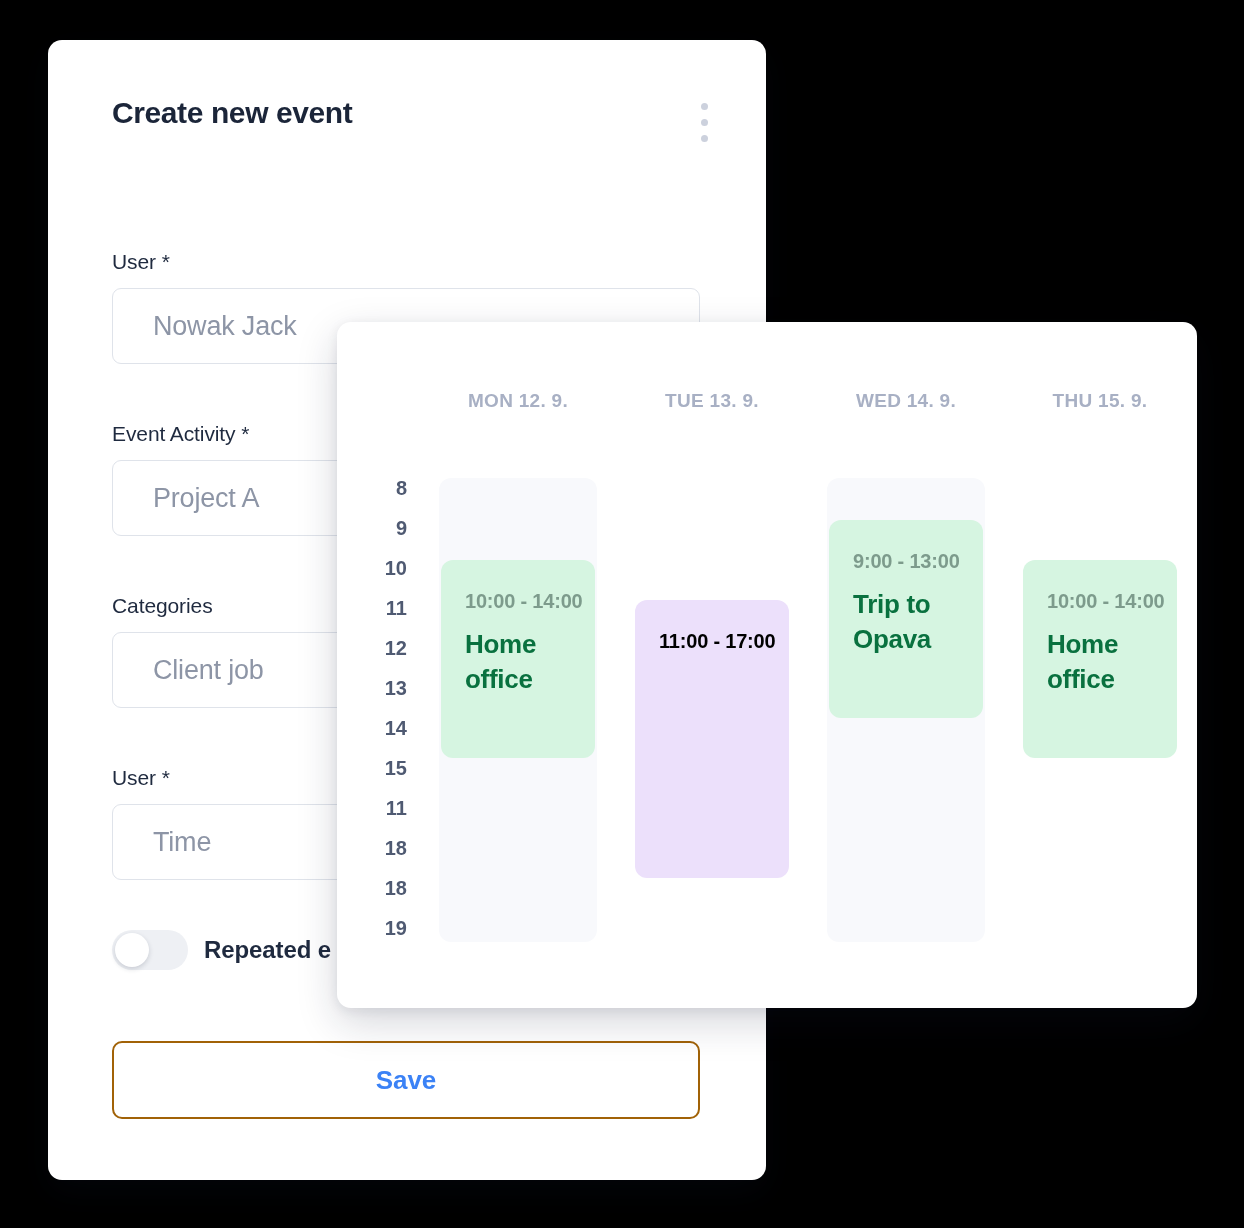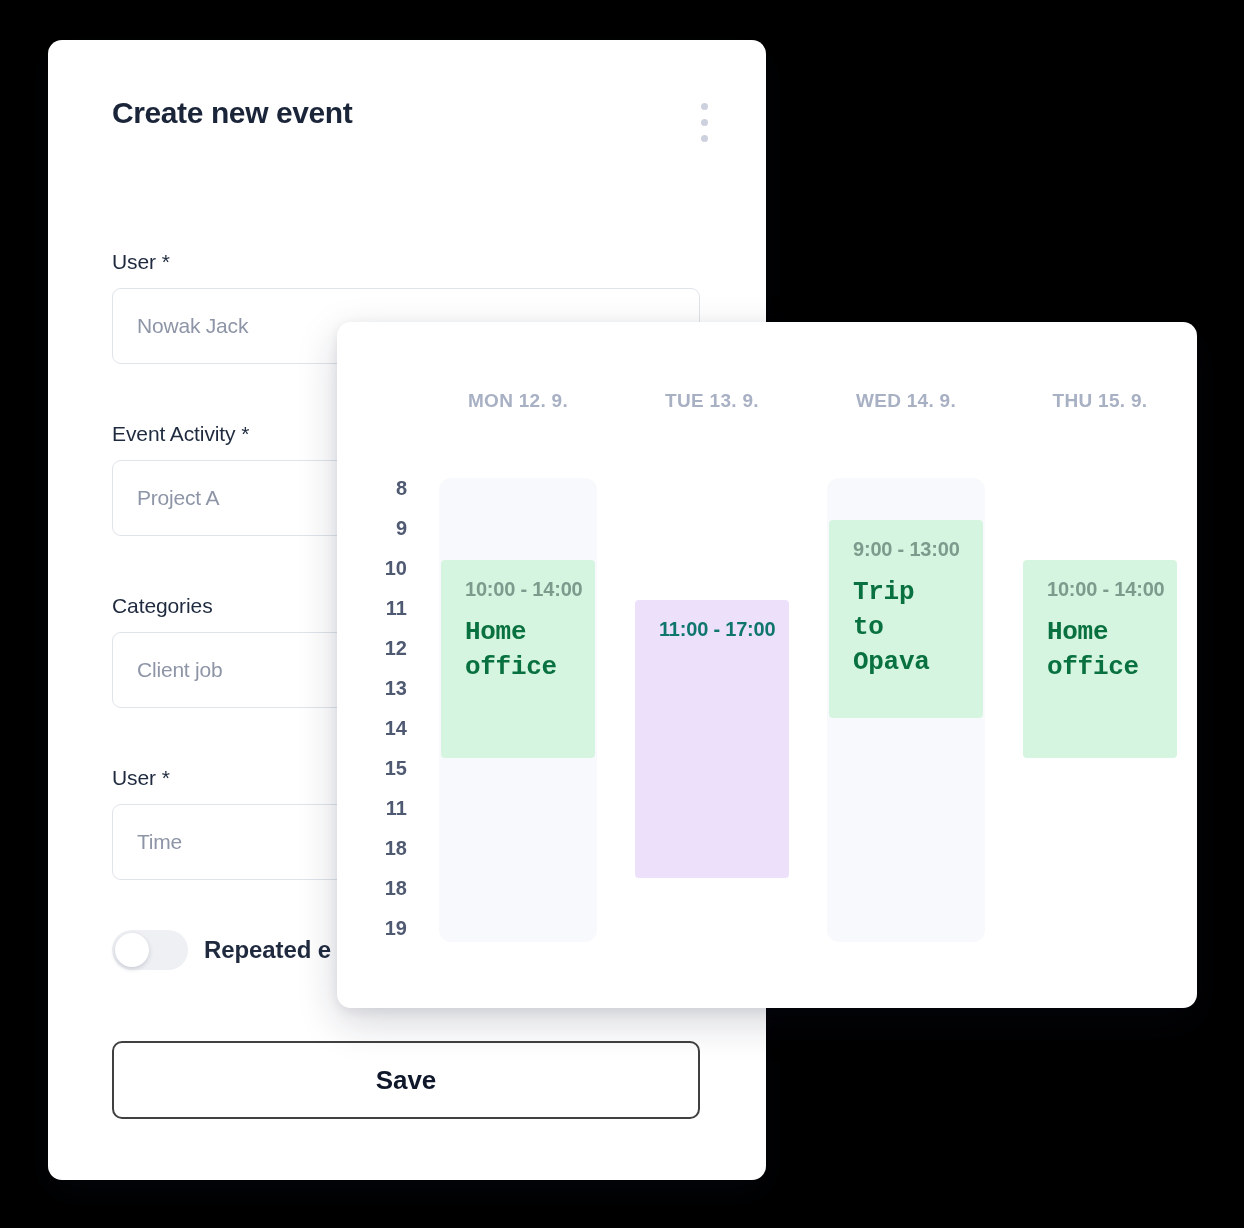--- a/index.html
+++ b/index.html
@@ -35,22 +35,22 @@
   .field{ position:absolute; left:64px; width:588px; }
   .field-label{
     font-size:21px; font-weight:400; color:#1f2a3f;
     letter-spacing:-.1px; margin-bottom:14px; white-space:nowrap;
   }
   .field-input{
     width:588px; height:76px;
     border:1px solid #dfe3ea; border-radius:9px;
     background:#ffffff;
     display:flex; align-items:center;
-    padding:0 24px;
-    font-size:21px; color:#8d95a6; letter-spacing:-.2px;
+    padding:0 40px;
+    font-size:27px; color:#8d95a6; letter-spacing:-.2px;
   }
 
   .f1{ top:210px; }
   .f2{ top:382px; }
   .f3{ top:554px; }
   .f4{ top:726px; }
 
   .toggle-row{
     position:absolute; left:64px; top:890px;
     display:flex; align-items:center; gap:16px;justify-content:flex-end;
@@ -65,24 +65,24 @@
     background:#ffffff; box-shadow:0 2px 5px rgba(28,38,60,.18);
   }
   .toggle-label{
     font-size:24px; font-weight:700; color:#1f2a3f;
     white-space:nowrap; letter-spacing:-.1px;
   }
 
   .save-btn{
     position:absolute; left:64px; top:1001px;
     width:588px; height:78px;
-    border:2px solid #404040; border-radius:10px;
+    border:2px solid #a16207; border-radius:10px;
     background:#ffffff;
     display:flex; align-items:center; justify-content:center;
-    font-size:26px; font-weight:700; color:#0f172a;
+    font-size:26px; font-weight:700; color:#3b82f6;
     letter-spacing:-.1px; cursor:pointer;
   }
 
   
   .shadow-stack{
     position:absolute; left:766px; top:60px;
     width:452px; height:1000px;
     background:#000000;
   }
 
@@ -111,37 +111,36 @@
     text-align:right; padding-right:14px;
     font-size:20px; font-weight:600; color:#4f5a72;
   }
 
   .grid{ position:absolute; left:84px; top:146px; width:776px; height:500px; }
   .track{
     position:absolute; top:10px; height:464px;
     background:#f8f9fc; border-radius:12px;
   }
   .event{
-    position:absolute; border-radius:4px;
-    padding:18px 24px 0 24px; overflow:hidden;
+    position:absolute; border-radius:12px;
+    padding:30px 24px 0 24px; overflow:hidden;
   }
   .ev-time{
     font-size:20px; font-weight:600; letter-spacing:-.2px;
     margin-bottom:14px; white-space:nowrap;
   }
   .ev-title{
     font-size:26px; font-weight:700; letter-spacing:-.3px;
     line-height:1.35;
-    font-family:Liberation Mono, monospace;
   }
   .ev-green{ background:#d6f5e1; }
   .ev-green .ev-time{ color:#7d9b8c; }
   .ev-green .ev-title{ color:#09713f; }
   .ev-purple{ background:#ece0fb; }
-  .ev-purple .ev-time{ color:#0f766e; }
+  .ev-purple .ev-time{ color:#000000; }
   .ev-purple .ev-title{ color:#6b0ee0; }
 </style>
 </head>
 <body>
 
 <div id="stage">
 
   <div class="shadow-stack"></div>
 
   <div class="form-card">

